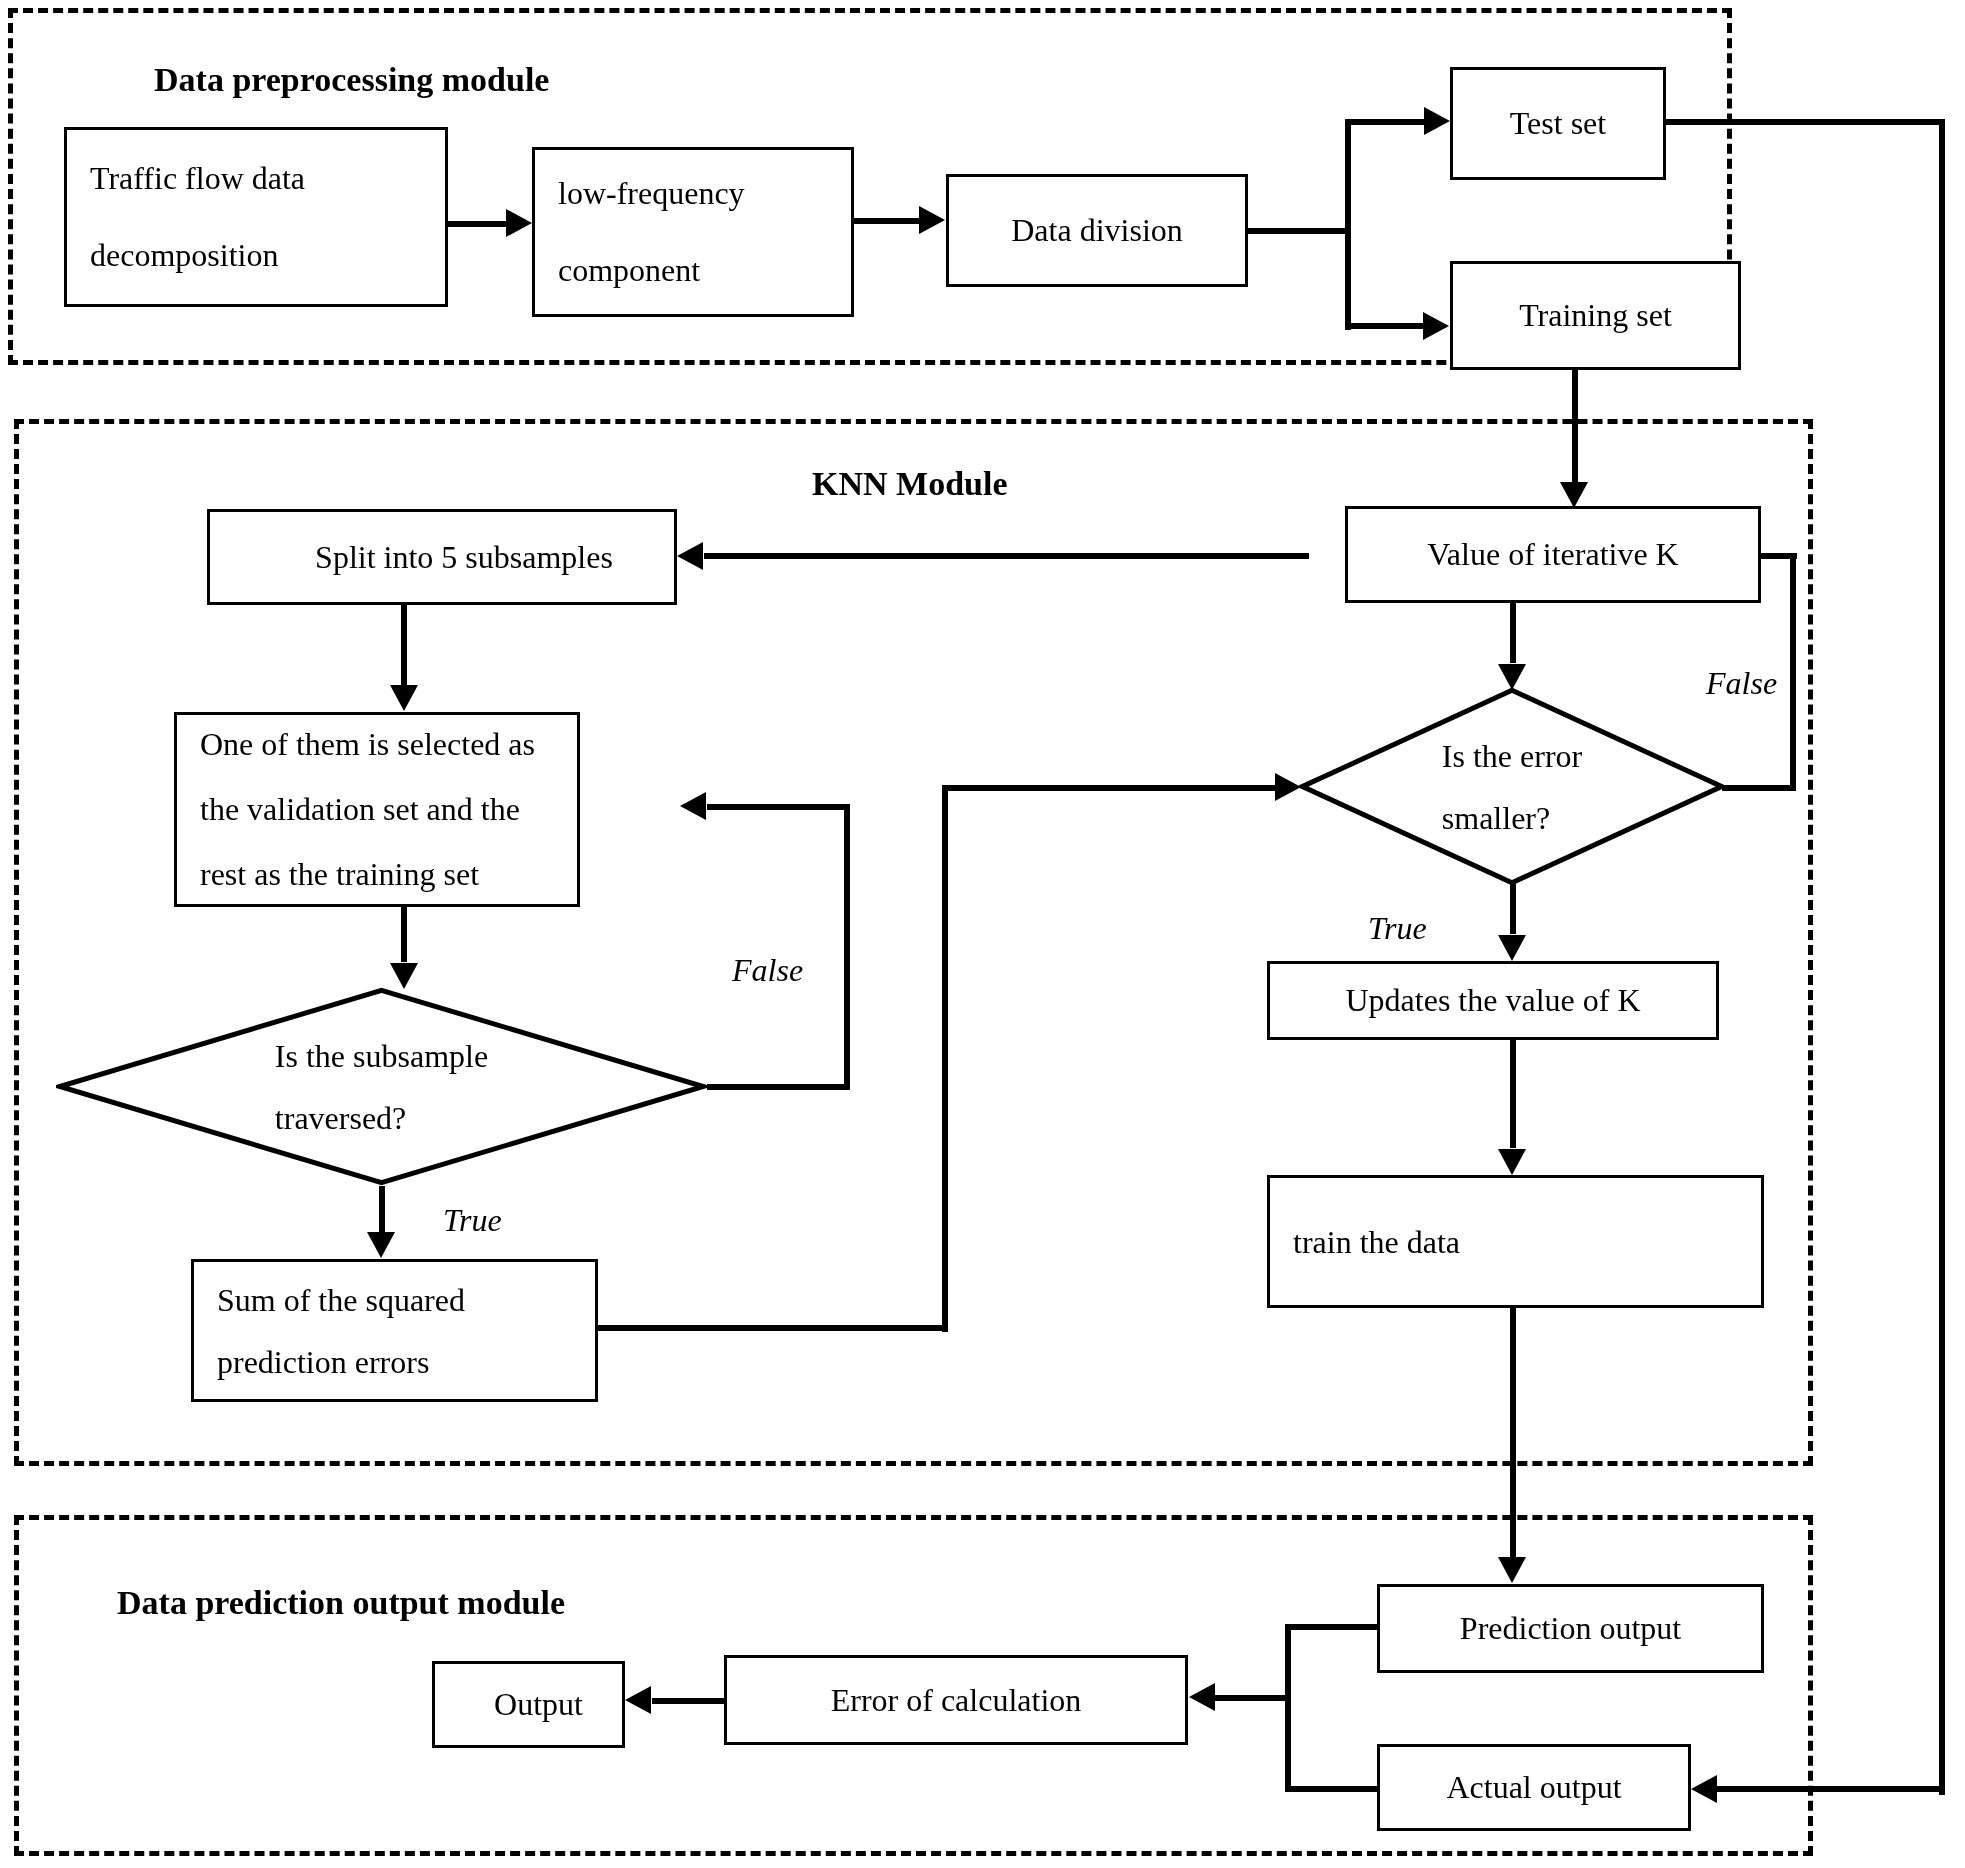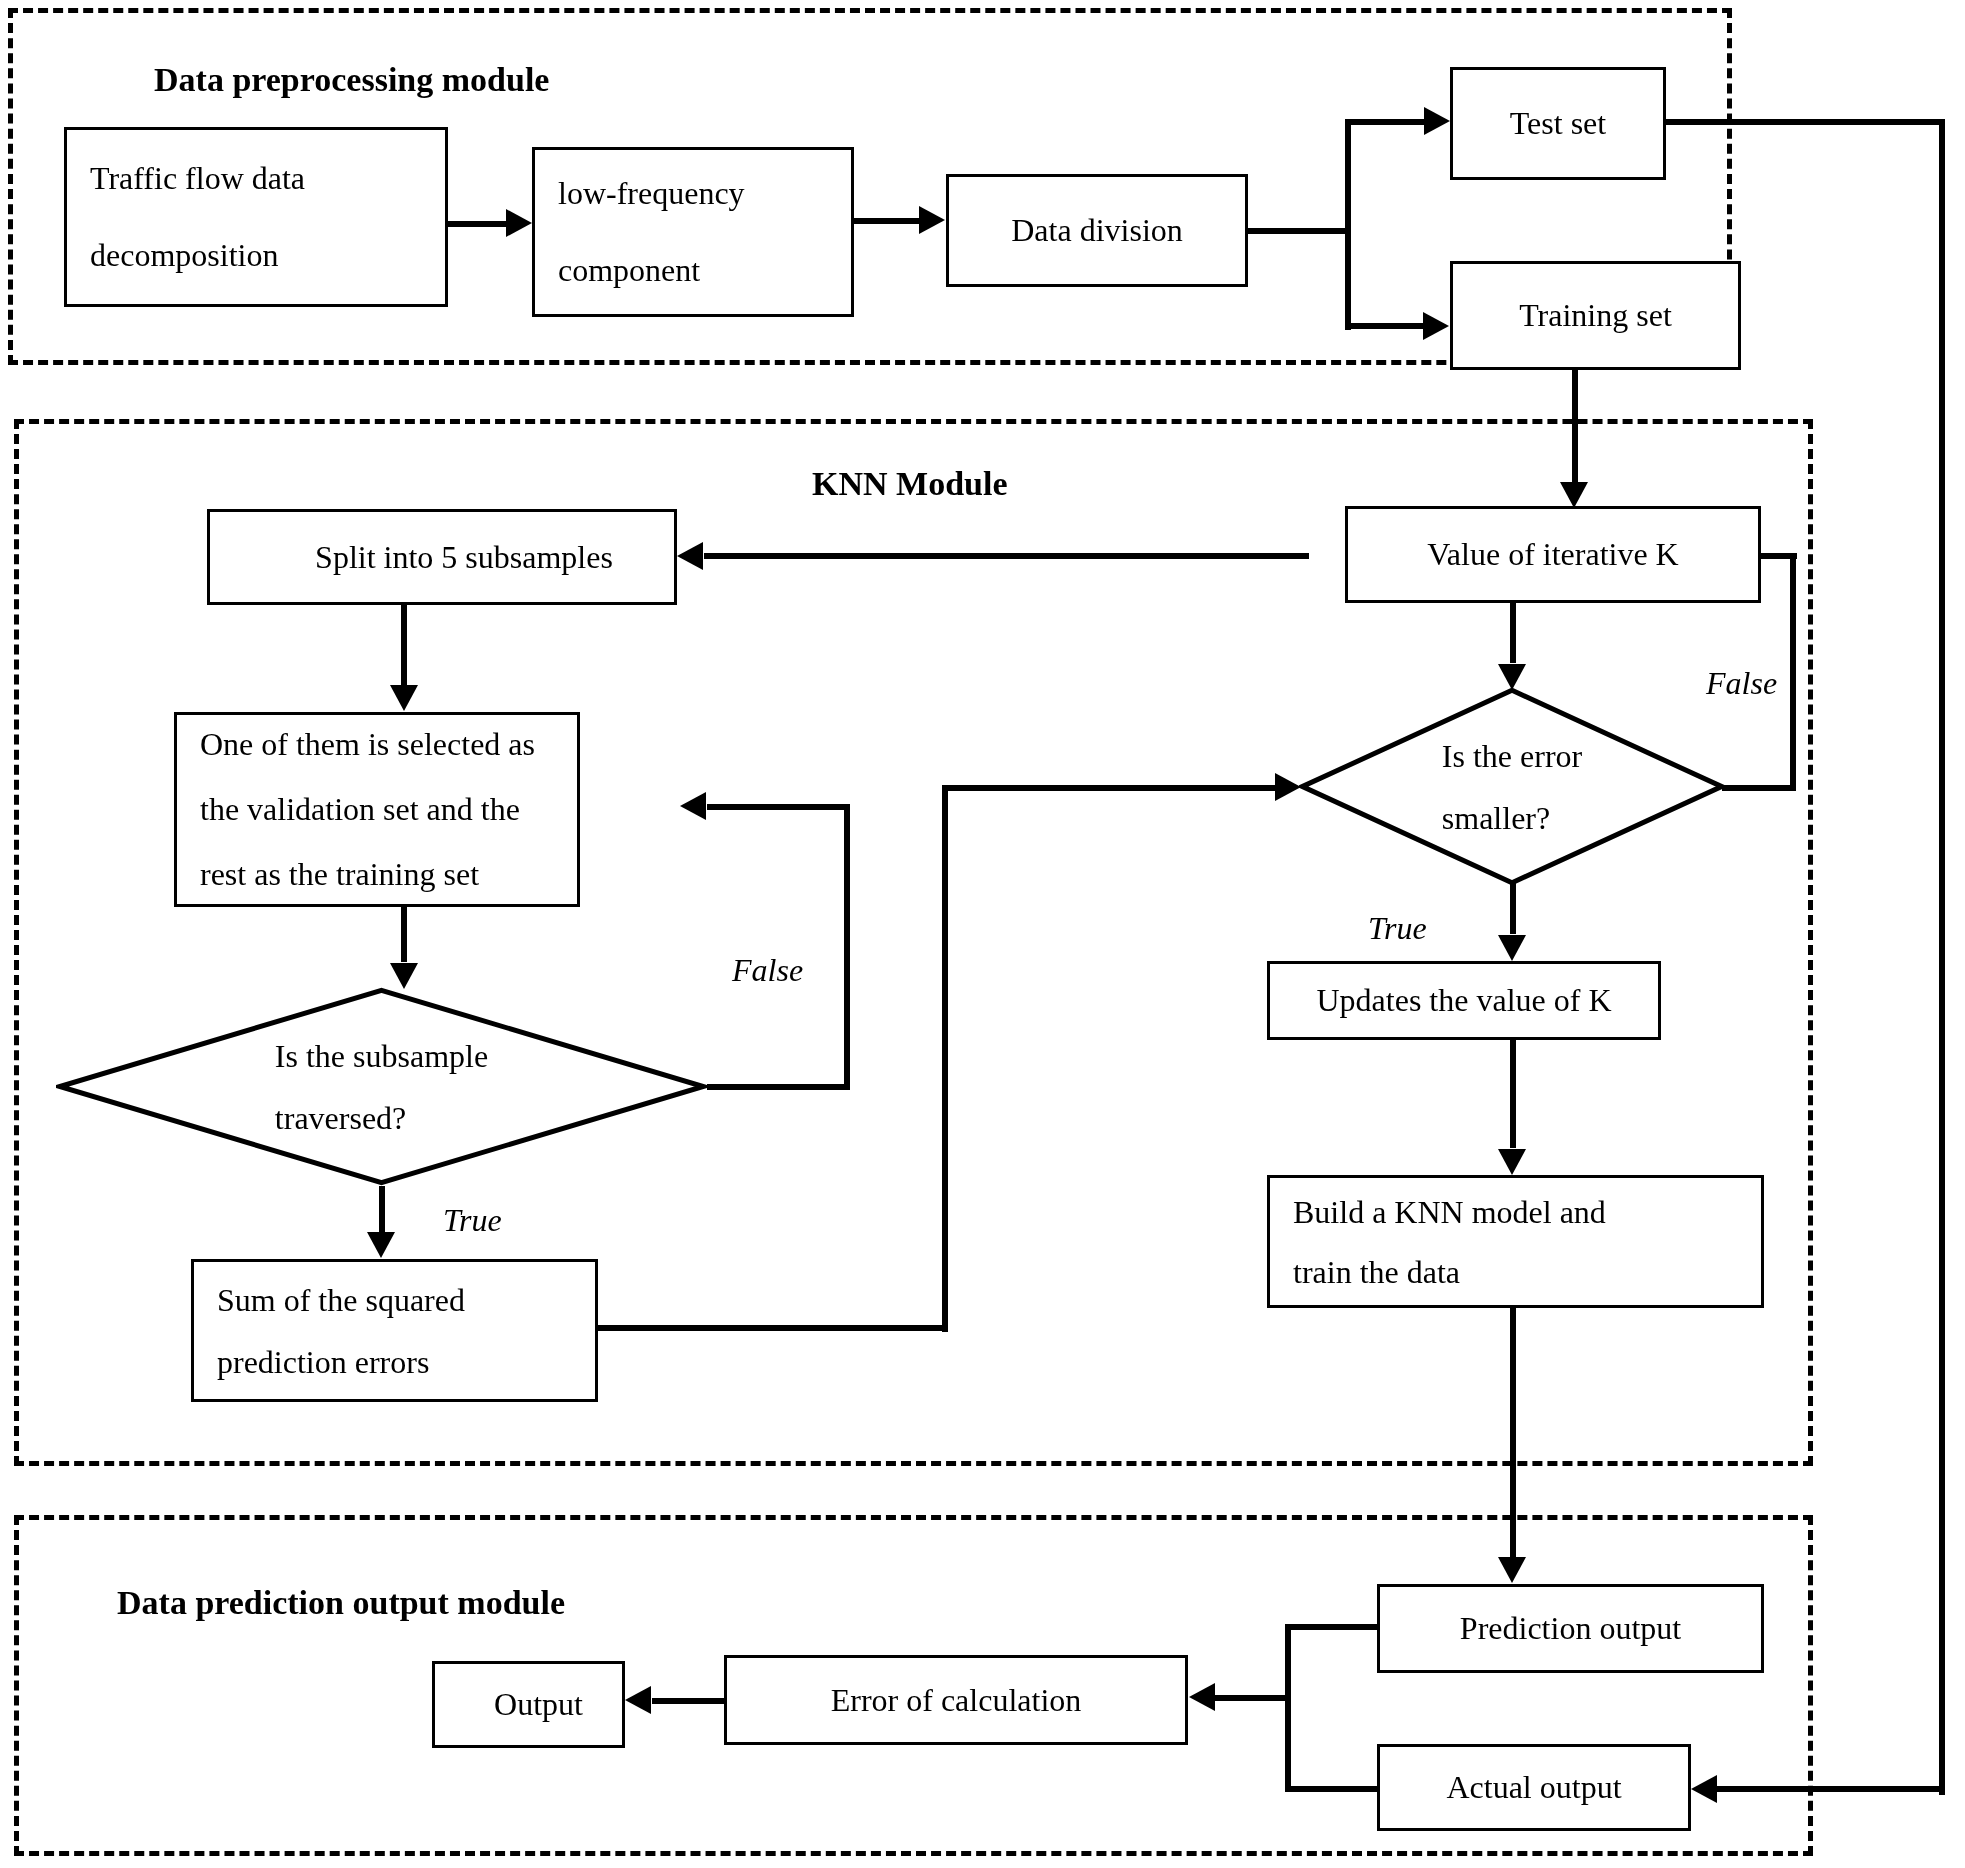--- a/index.html
+++ b/index.html
@@ -160,26 +160,25 @@
   <svg class="dsvg" style="left:1299px;top:687px;" width="426" height="199" viewBox="0 0 770 360">
     <polygon points="385,6 764,180 385,354 6,180" fill="#ffffff" stroke="#000000" stroke-width="9"></polygon>
   </svg>
   <div class="dtext" style="left:1299px;top:687px;width:426px;height:199px;">
     <div>
       <div class="ln">Is the error</div>
       <div class="ln">smaller?</div>
     </div>
   </div>
 
-  <div class="box center single" style="left:1267px;top:961px;width:394px;height:79px;">
+  <div class="box center single" style="left:1267px;top:961px;width:452px;height:79px;">
     <div class="ln">Updates the value of K</div>
   </div>
 
   <div class="box pl lh108" style="left:1267px;top:1175px;width:497px;height:133px;">
-    <div class="ln">Build a KNN model and</div>
     <div class="ln">train the data</div>
   </div>
 
   <div class="box center single" style="left:1377px;top:1584px;width:387px;height:89px;">
     <div class="ln">Prediction output</div>
   </div>
 
   <div class="box center single" style="left:1377px;top:1744px;width:314px;height:87px;">
     <div class="ln">Actual output</div>
   </div>

